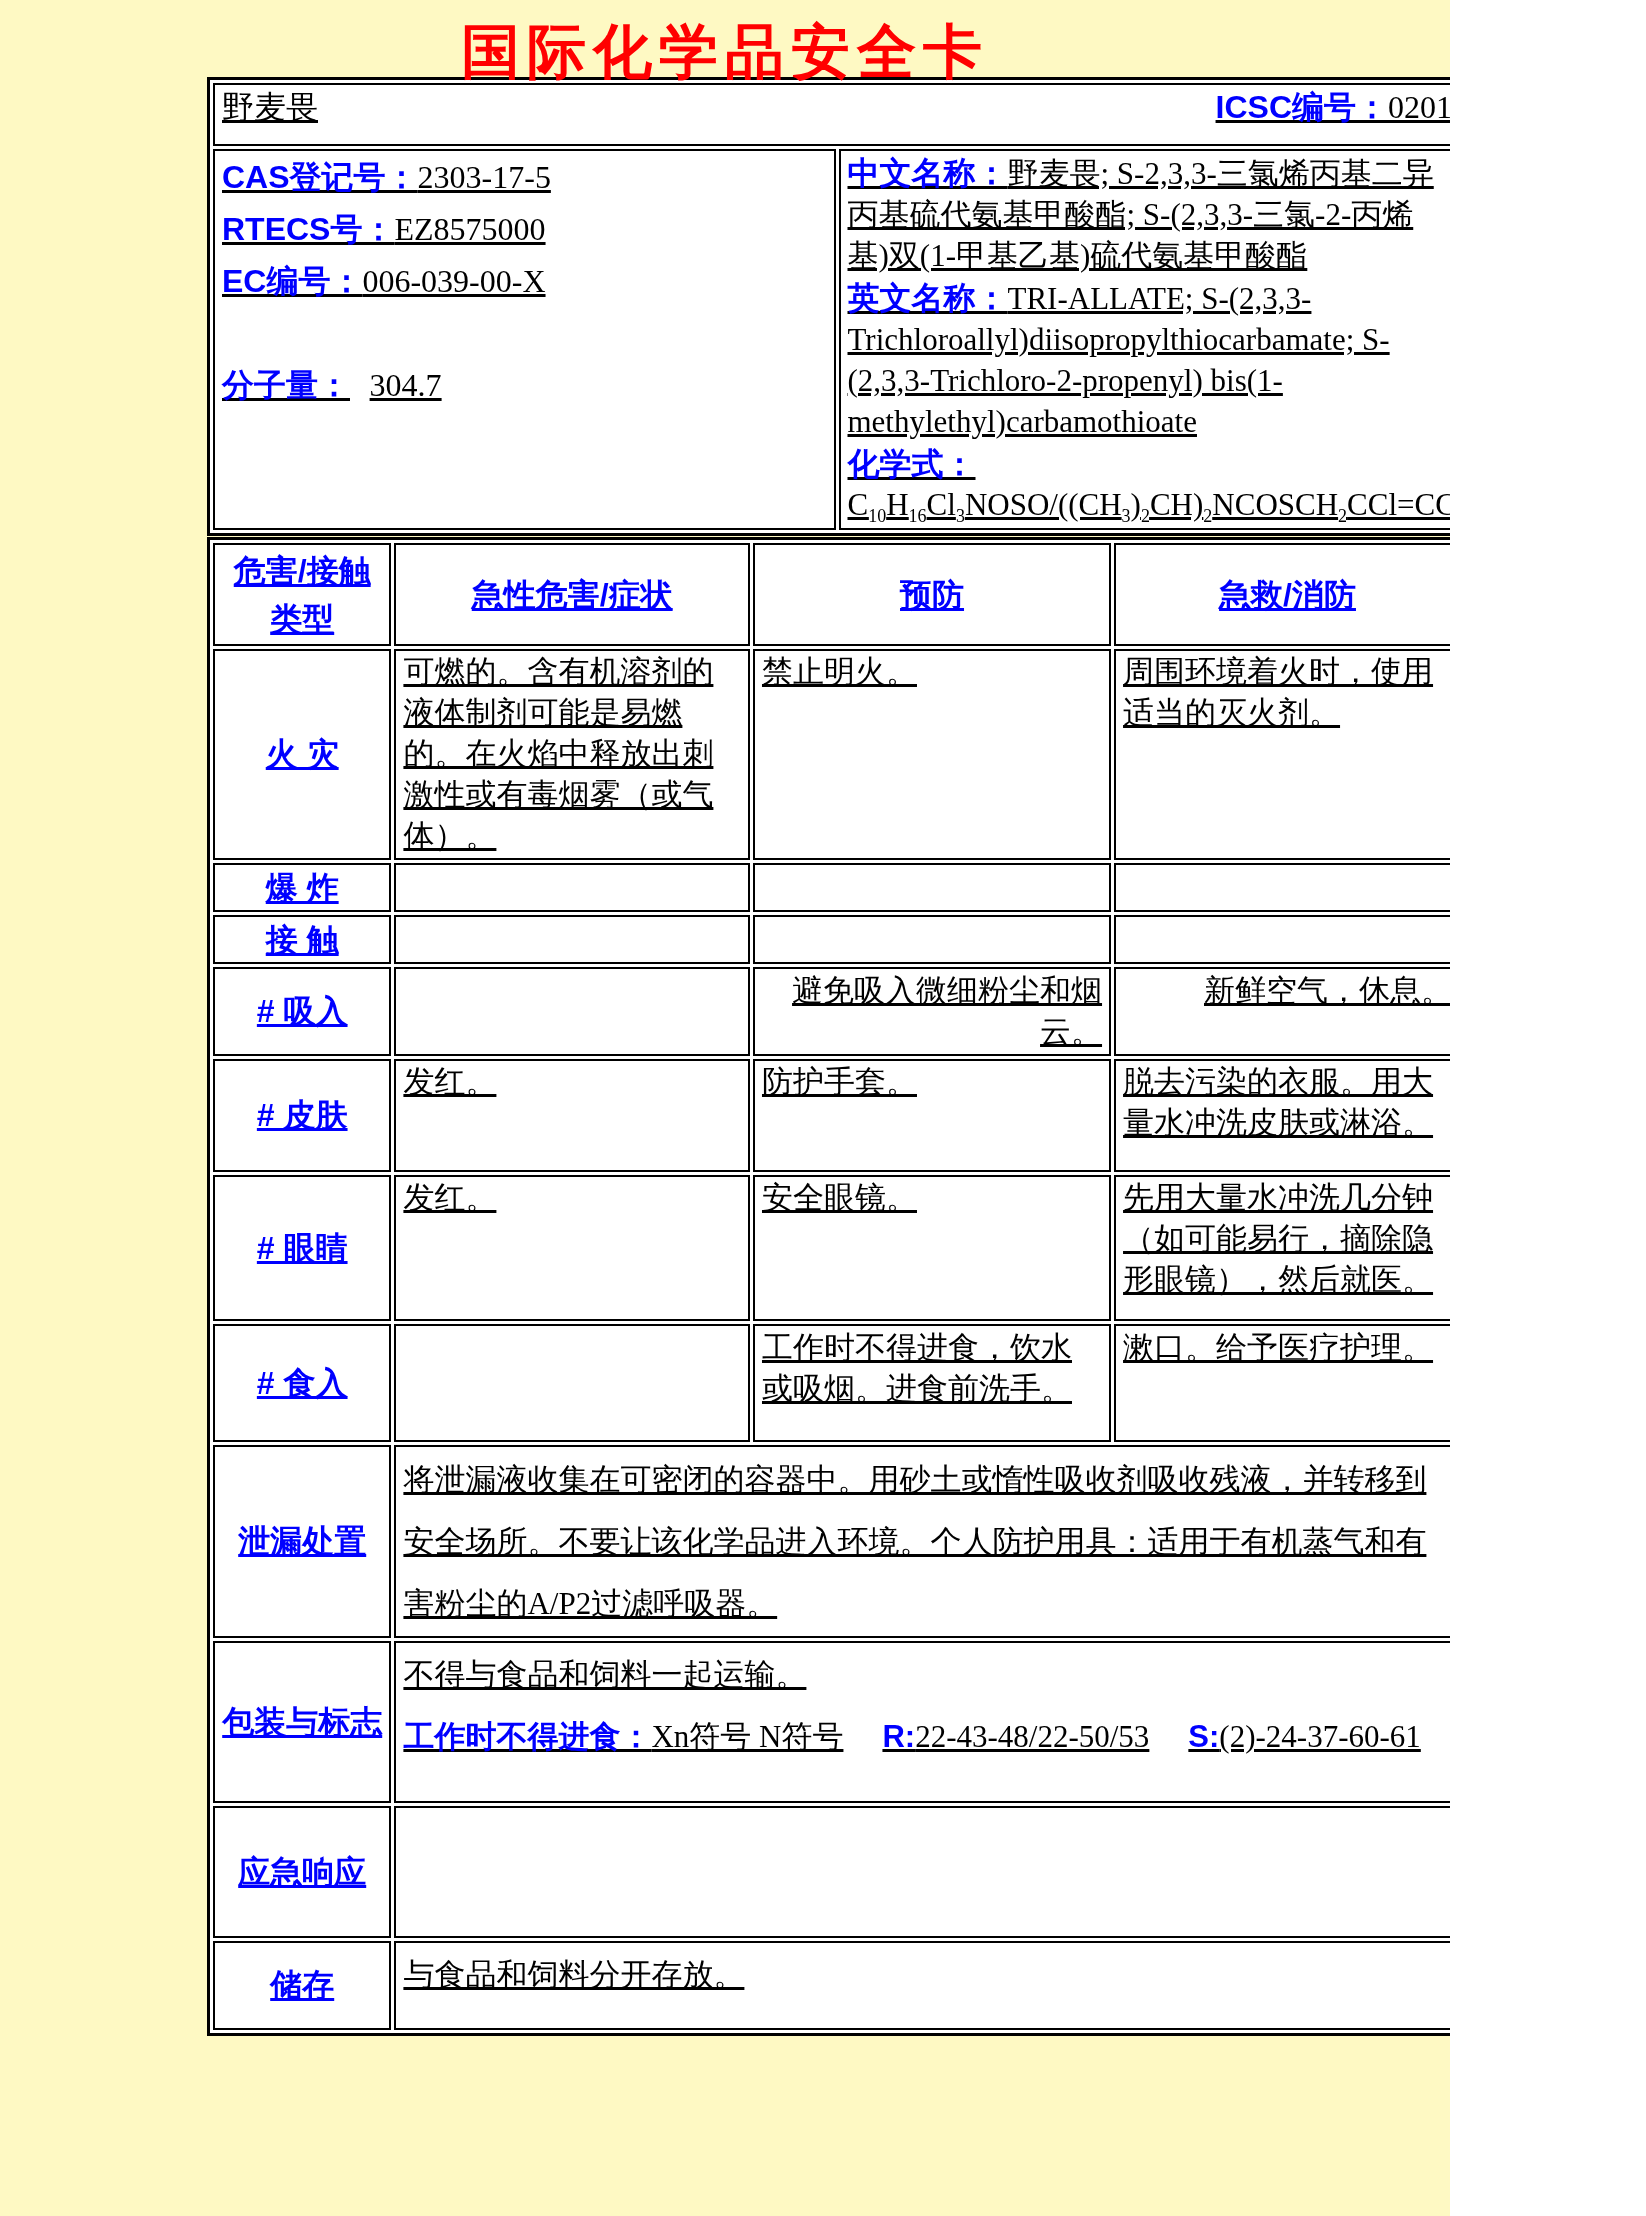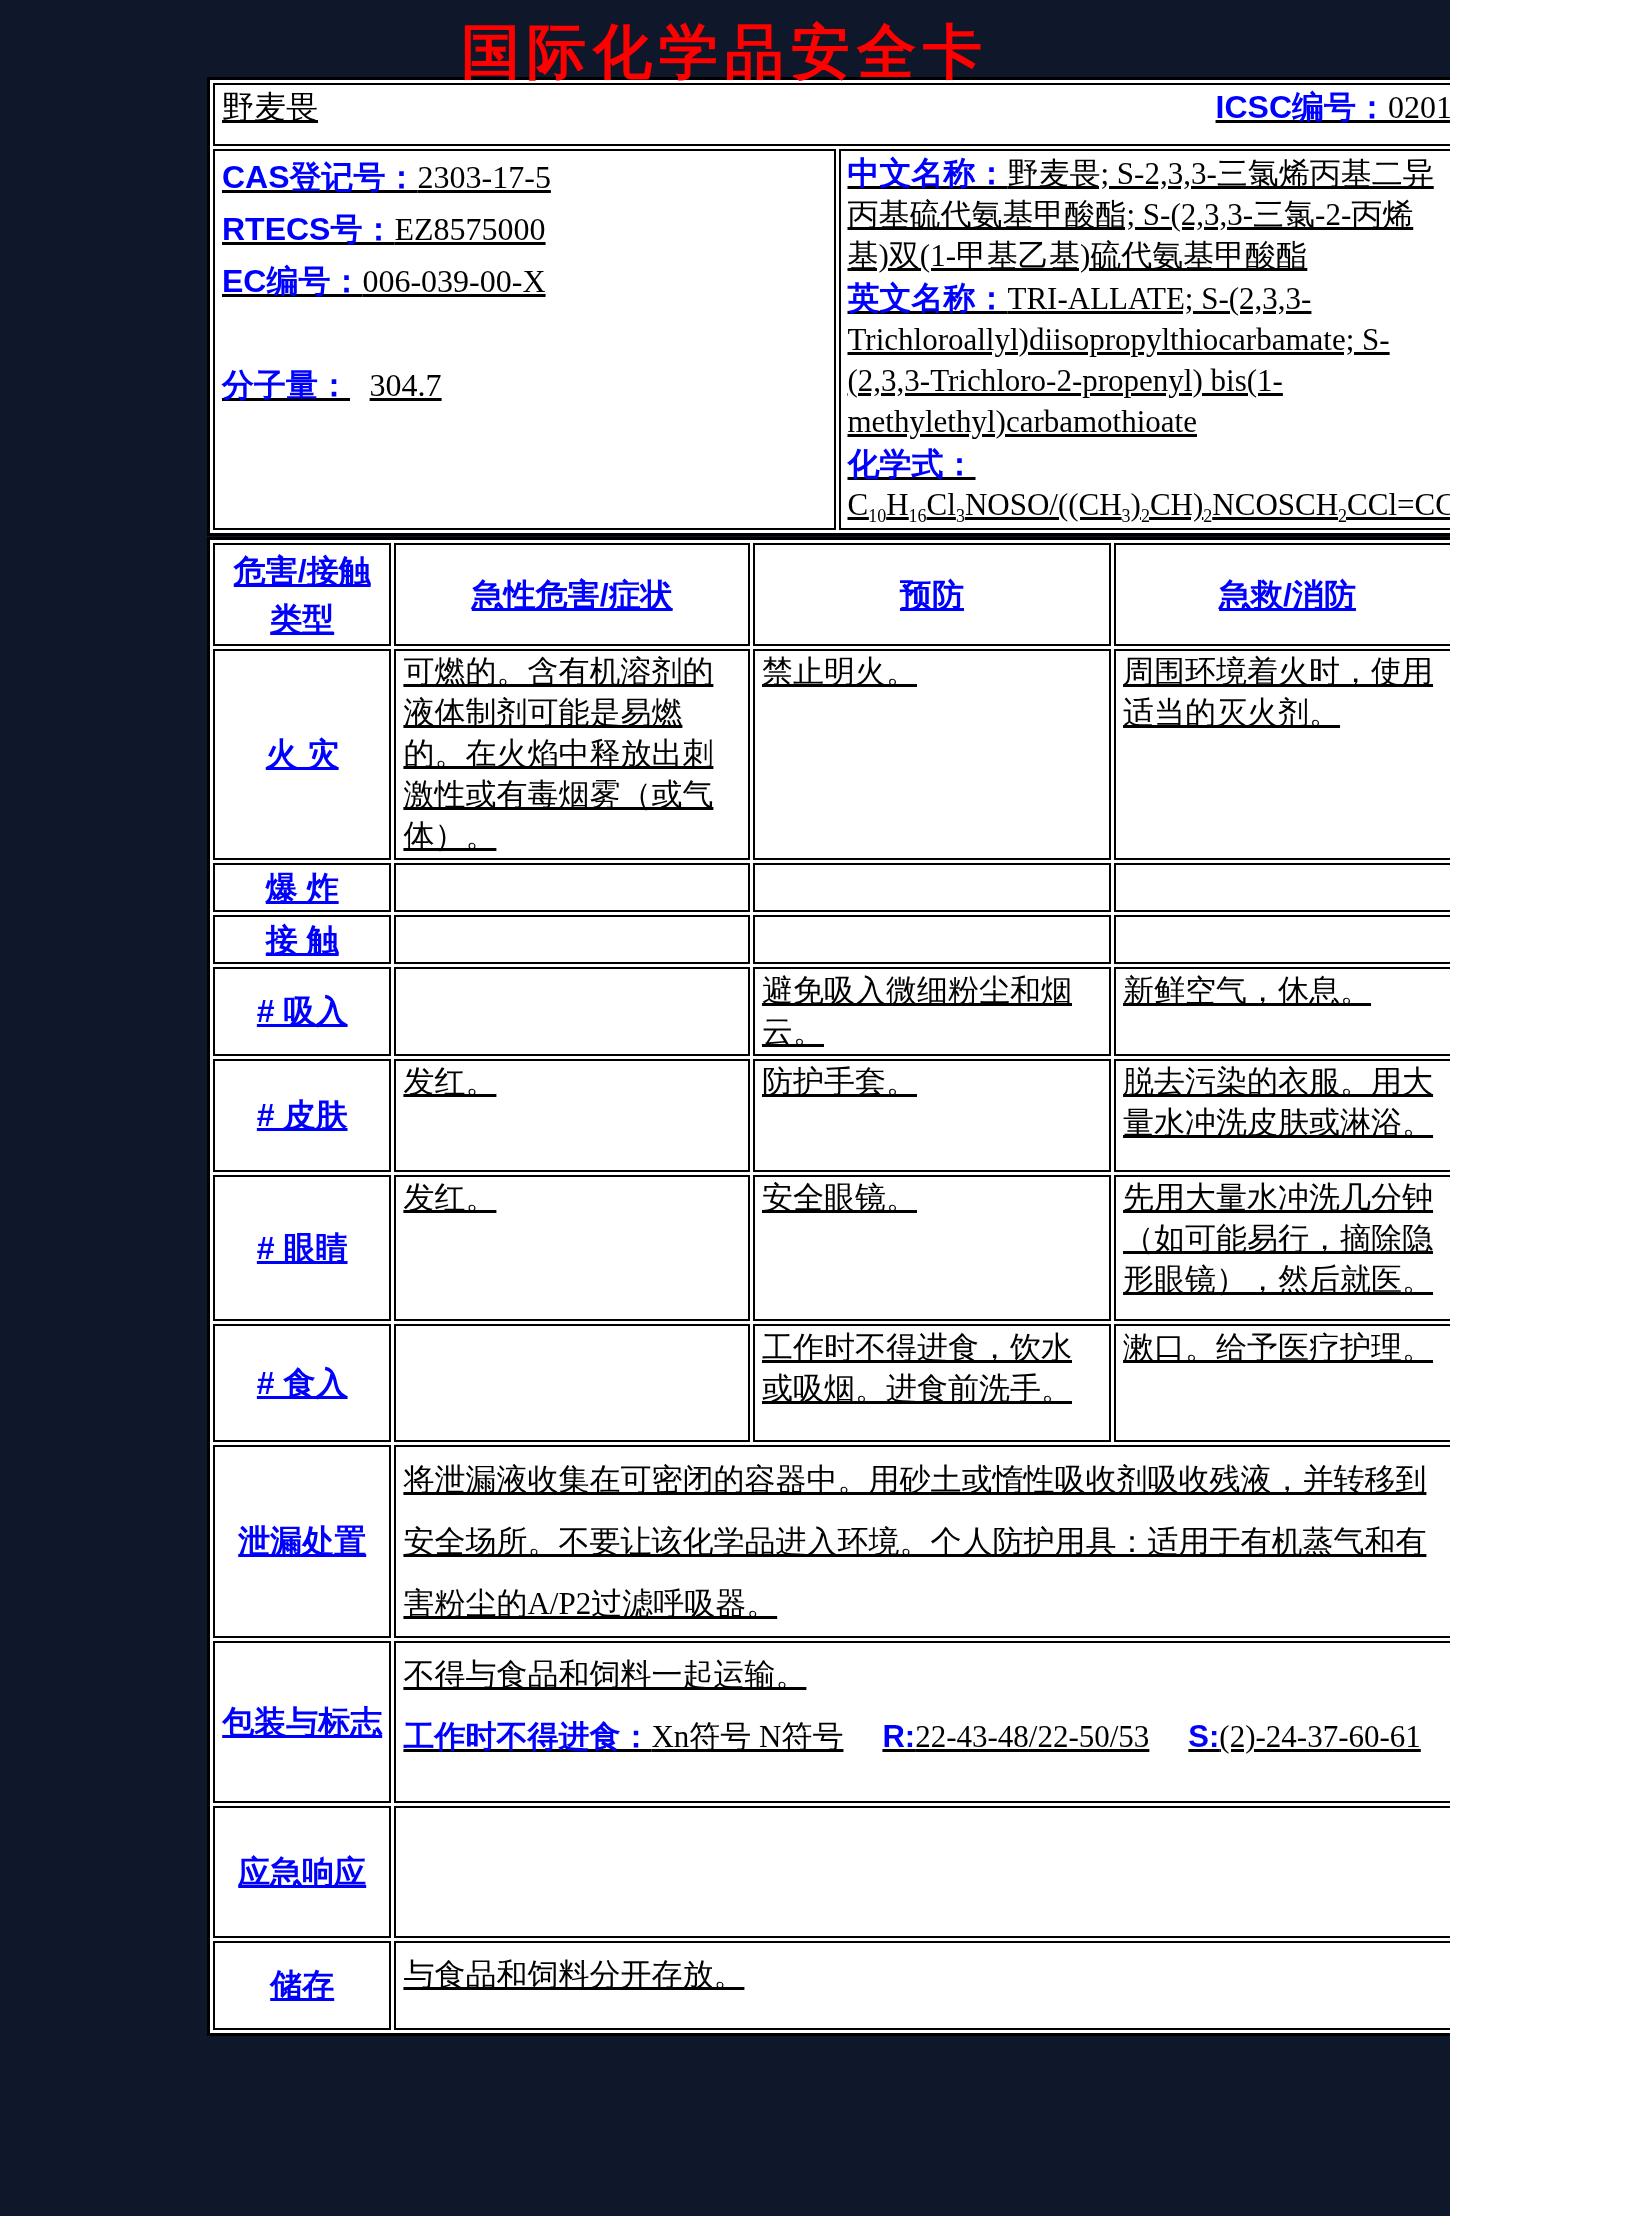--- a/index.html
+++ b/index.html
@@ -1,20 +1,20 @@
 <!DOCTYPE html>
 <html style="font-size:11.2px"><head>
 <meta charset="utf-8">
 <style>
   html,body{margin:0;padding:0;background:#ffffff;}
   .page{
     position:relative;
     width:1450px;
     height:2216px;
-    background:#0f172a;
+    background:#fef9c3;
     font-family:"Liberation Serif", serif;
     color:#000;
     overflow:hidden;
   }
   .doc-title{
     text-align:center;
     color:#ff0000;
     font-family:"Liberation Sans", sans-serif;
     font-weight:bold;
     font-size:59px;
@@ -77,21 +77,21 @@
     text-align:center;
     vertical-align:middle;
     font-size:32px;
     margin-top:48px;
   }
   .main-tbl td.merged{line-height:2.0;}
   .r-head td{height:84px;}
   .r-fire td{height:181px;}
   .r-expl td{height:39px;}
   .r-cont td{height:38px;}
-  .r-inh  td{height:71px;}
+  .r-inh  td{height:71px;text-align:right;}
   .r-skin td{height:106px;}
   .r-eye  td{height:140px;}
   .r-ing  td{height:111px;}
   .r-spill td{height:134px;}
   .r-pack td{height:155px;}
   .r-emer td{height:125px;}
   .r-store td{height:83px;}
   .gap{display:inline-block;width:39px;}
 </style>
 </head>

